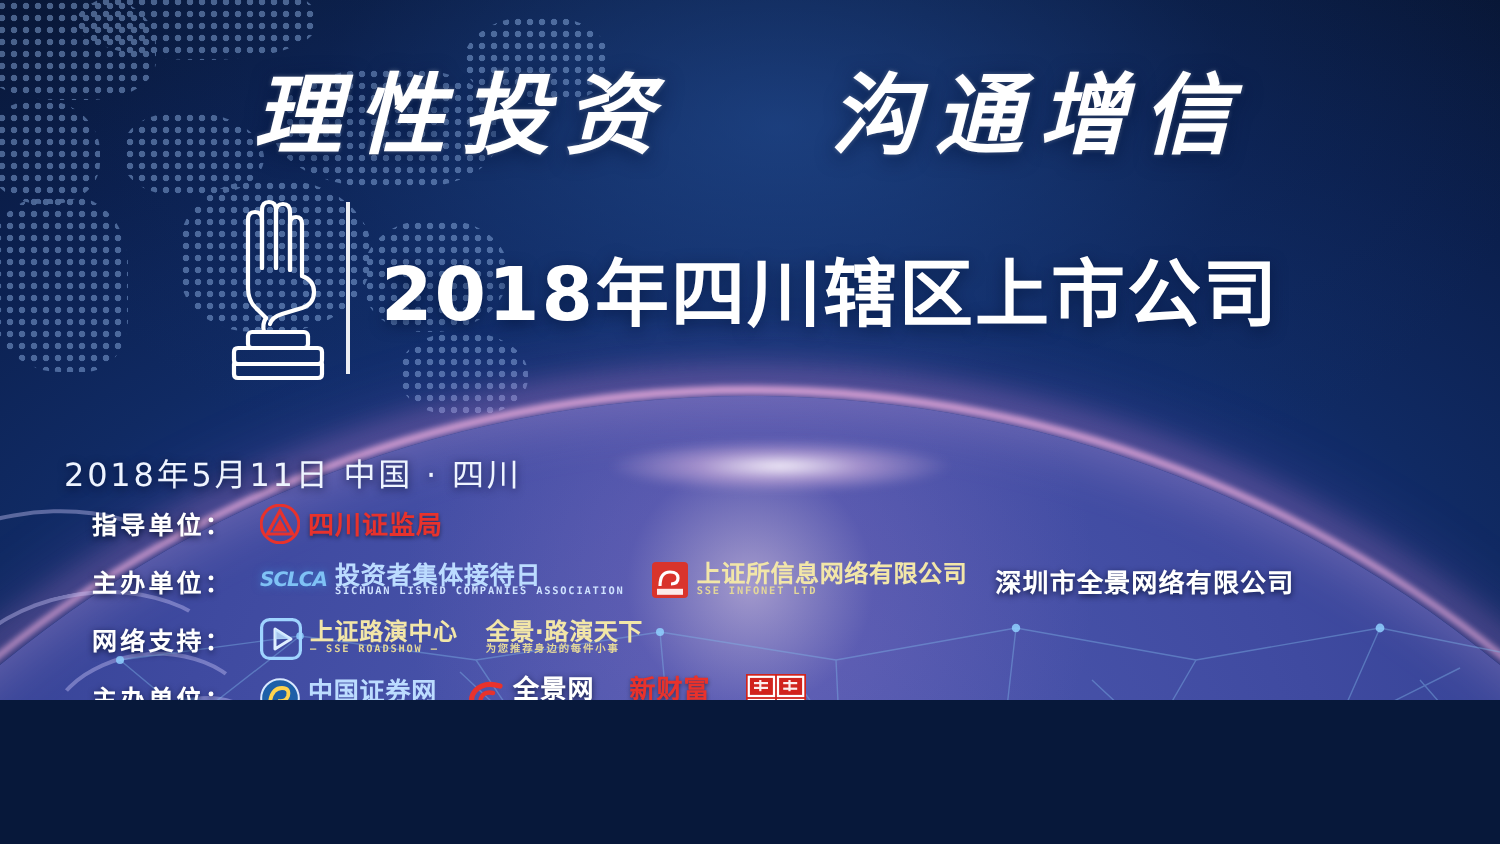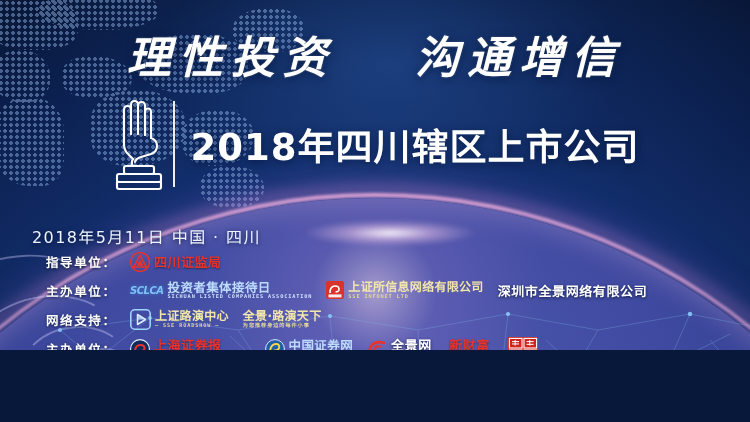--- a/index.html
+++ b/index.html
@@ -336,30 +336,20 @@
           </div>
         </div>
       </div>
     </div>
 
     <div class="srow">
       <div class="slabel">主办单位：</div>
       <div class="logos">
         <div class="logo">
           <svg class="mark" width="20" height="20" viewBox="0 0 20 20">
-            <circle cx="10" cy="10" r="9.4" fill="#0f2a5c" stroke="#e6f0ff" stroke-width="1.1"></circle>
-            <path d="M5 13 Q5 6 10.5 6 Q14.5 6 14.5 9 Q14.5 12 10 12 Q6.5 12 6.5 14" fill="none" stroke="#e8322c" stroke-width="2"></path>
-          </svg>
-          <div class="stack">
-            <span class="cn-red">上海证券报</span>
-            <span class="sub-en r">Shanghai Securities News</span>
-          </div>
-        </div>
-        <div class="logo">
-          <svg class="mark" width="20" height="20" viewBox="0 0 20 20">
             <circle cx="10" cy="10" r="9.4" fill="#1d5fa8" stroke="#d8e8ff" stroke-width="1"></circle>
             <path d="M5 12 Q6 5 11 5 Q15 5 14 9 Q13 12 9 11.5" fill="none" stroke="#ffd34d" stroke-width="1.9"></path>
           </svg>
           <div class="stack">
             <span class="cn-blue">中国证券网</span>
             <span class="sub-en w">www.cnstock.com</span>
           </div>
         </div>
         <div class="logo">
           <svg class="mark" width="20" height="18" viewBox="0 0 20 18">

